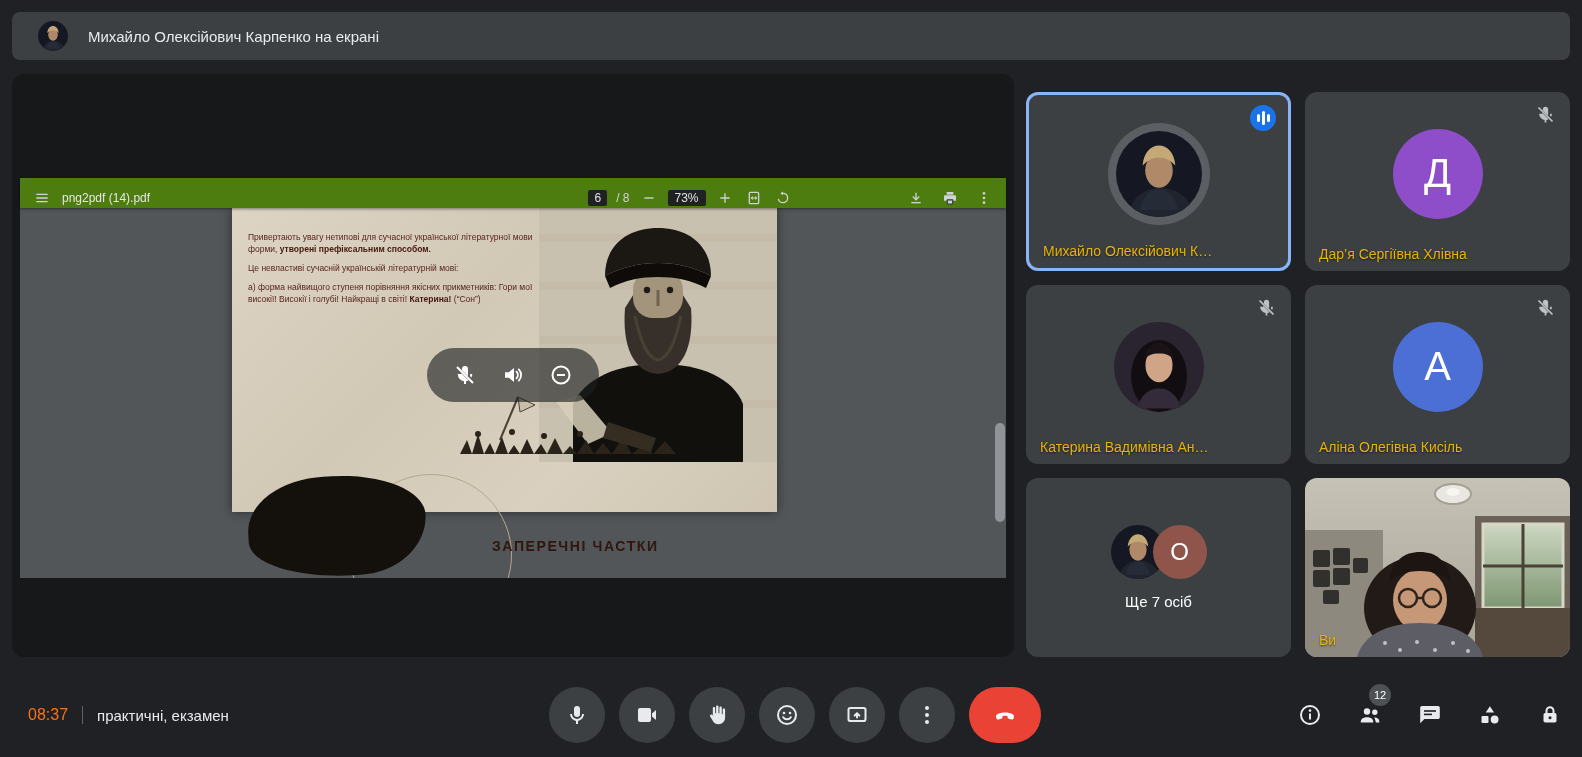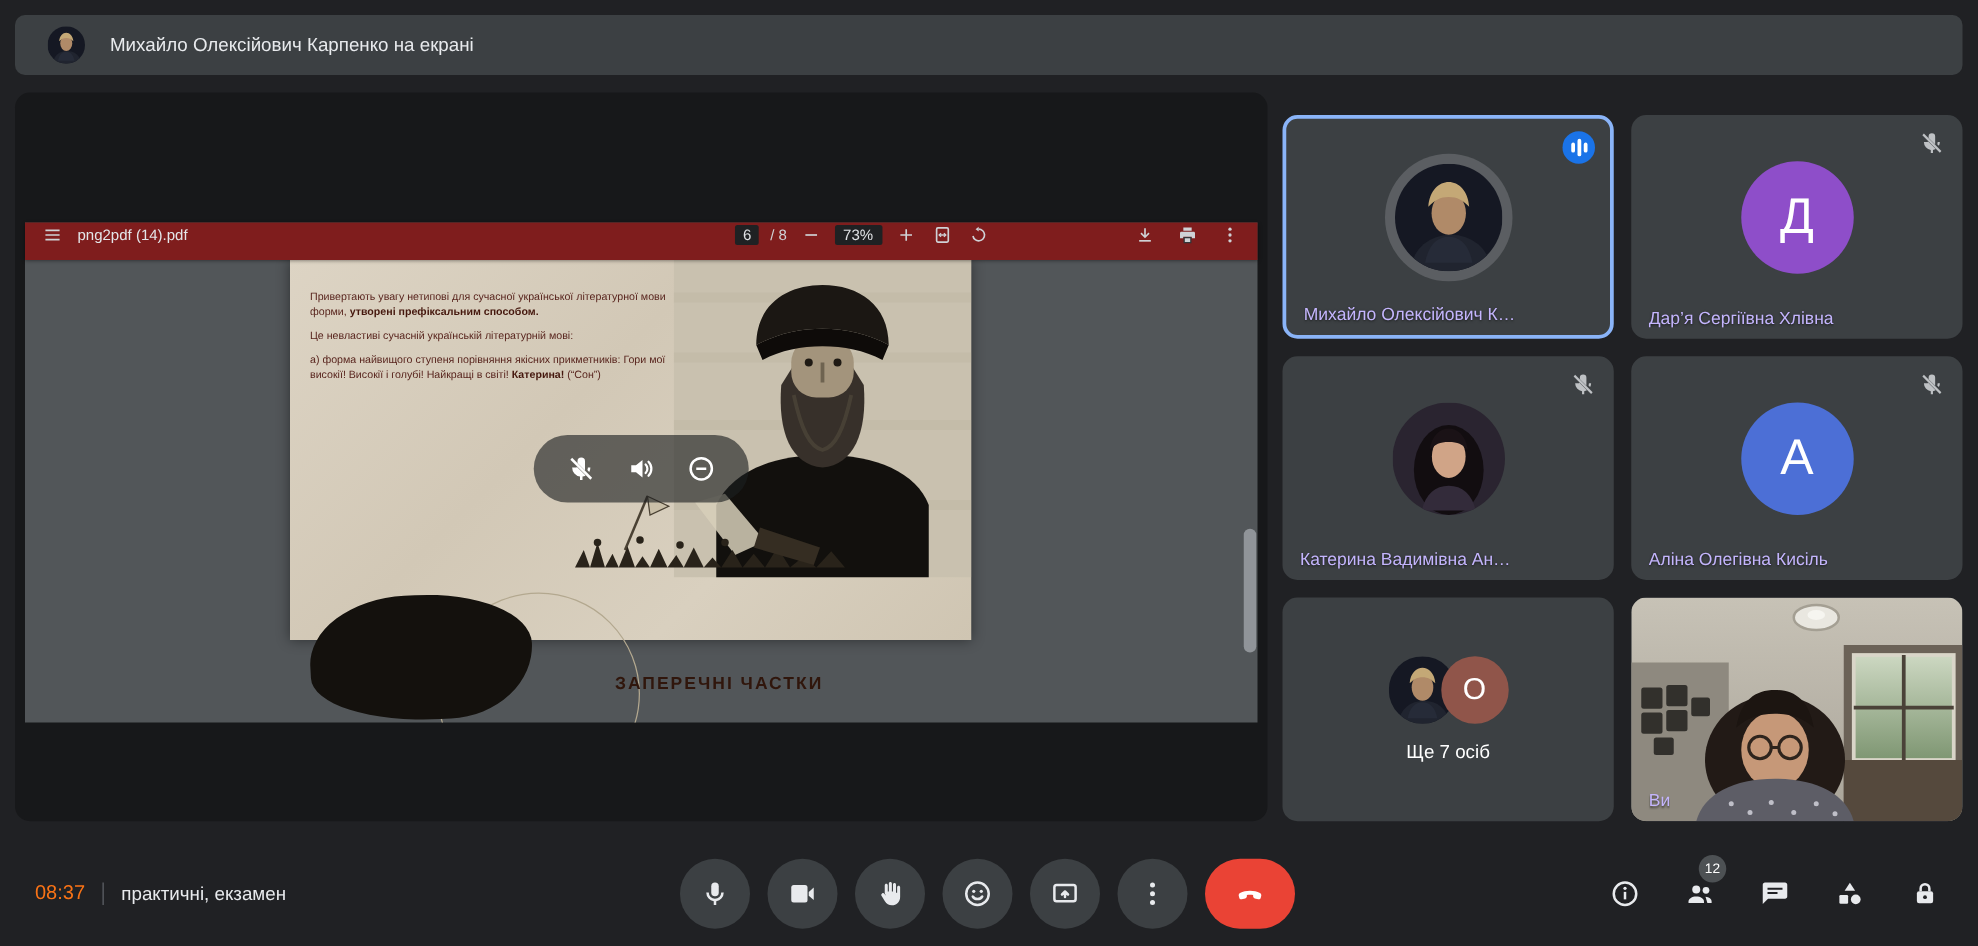--- a/index.html
+++ b/index.html
@@ -9,21 +9,21 @@
 
   
   .banner { position:absolute; left:12px; top:12px; right:12px; height:48px; background:#3c4043; border-radius:8px; display:flex; align-items:center; padding-left:26px; gap:20px; }
   .banner-avatar { width:30px; height:30px; border-radius:50%; overflow:hidden; flex:none; }
   .banner-avatar svg { width:100%; height:100%; }
   .banner-text { font-size:15px; color:#e8eaed; }
 
   
   .stage { position:absolute; left:12px; top:74px; width:1002px; height:583px; background:#17181a; border-radius:12px; }
   .shared-window { position:absolute; left:8px; top:104px; width:986px; height:400px; background:#525659; }
-  .pdf-toolbar { position:relative; height:30px; background:#7f1d1d; display:flex; align-items:flex-start; color:#dfe1e4; font-size:12px; box-shadow:0 1px 3px rgba(0,0,0,.45); z-index:7; padding:0 12px; }
+  .pdf-toolbar { position:relative; height:30px; background:#4d7c0f; display:flex; align-items:flex-end; color:#dfe1e4; font-size:12px; box-shadow:0 1px 3px rgba(0,0,0,.45); z-index:7; padding:0 12px; }
   .tb-left { display:flex; align-items:center; gap:10px; }
   .tb-center { position:absolute; left:68%; transform:translateX(-50%); display:flex; align-items:center; gap:9px; }
   .tb-right { margin-left:auto; display:flex; align-items:center; gap:14px; }
   .tb-icon { color:#cfd2d6; display:flex; align-items:center; justify-content:center; width:20px; height:20px; }
   .tb-icon svg { width:16px; height:16px; }
   .pdf-filename { color:#e4e6e9; font-size:12px; }
   .page-box { background:#1f2123; border-radius:2px; padding:1px 6px; min-width:18px; text-align:center; }
   .page-total { color:#cfd2d6; }
   .zoom-box { background:#1f2123; border-radius:2px; padding:1px 7px; }
 
@@ -43,21 +43,21 @@
 
   .overlay-pill { position:absolute; left:50%; top:45%; transform:translate(-50%,-50%); width:172px; height:54px; border-radius:27px; background:rgba(28,30,32,.62); display:flex; align-items:center; justify-content:center; gap:24px; z-index:6; color:#fff; }
   .overlay-pill svg { width:24px; height:24px; }
 
   .pdf-scroll-thumb { position:absolute; right:1px; top:58%; width:10px; height:27%; border-radius:5px; background:#909499; z-index:6; }
 
   
   .tiles { position:absolute; left:1026px; top:92px; width:544px; display:grid; grid-template-columns:265px 265px; grid-auto-rows:179px; gap:14px; }
   .tile { position:relative; background:#3c4043; border-radius:12px; display:flex; flex-direction:column; align-items:center; justify-content:center; overflow:hidden; }
   .tile.active { border:3px solid #8ab4f8; }
-  .tile-name { position:absolute; left:14px; bottom:9px; font-size:14px; color:#c4b5fd; text-shadow:0 1px 2px rgba(0,0,0,.6); max-width:calc(100% - 28px); white-space:nowrap; overflow:hidden; }
+  .tile-name { position:absolute; left:14px; bottom:9px; font-size:14px; color:#eab308; text-shadow:0 1px 2px rgba(0,0,0,.6); max-width:calc(100% - 28px); white-space:nowrap; overflow:hidden; }
   .avatar { width:90px; height:90px; border-radius:50%; display:flex; align-items:center; justify-content:center; font-size:40px; color:#fff; overflow:hidden; margin-bottom:16px; flex:none; }
   .avatar svg { width:100%; height:100%; }
   .avatar-ring { width:102px; height:102px; border-radius:50%; background:#5b5e62; display:flex; align-items:center; justify-content:center; margin-bottom:16px; flex:none; }
   .avatar-ring .avatar { width:86px; height:86px; margin:0; }
   .mic-muted { position:absolute; top:12px; right:14px; color:#d5d8db; opacity:.85; }
   .mic-muted svg { width:21px; height:21px; }
   .speak-badge { position:absolute; top:10px; right:12px; width:26px; height:26px; border-radius:50%; background:#1a73e8; display:flex; align-items:center; justify-content:center; gap:2px; }
   .speak-badge i { display:block; width:3px; border-radius:2px; background:#fff; }
   .speak-badge i:nth-child(1){height:8px} .speak-badge i:nth-child(2){height:14px} .speak-badge i:nth-child(3){height:8px}
   .others { display:flex; flex-direction:column; align-items:center; gap:14px; }
@@ -71,21 +71,21 @@
   
   .bottombar { position:absolute; left:0; right:0; bottom:0; height:84px; display:flex; align-items:center; }
   .bb-left { flex:1; display:flex; align-items:center; padding-left:28px; min-width:0; }
   .bb-time { font-size:16px; color:#f97316; }
   .bb-div { width:1px; height:18px; background:#5f6368; margin:0 14px; }
   .bb-name { font-size:15px; color:#e8eaed; white-space:nowrap; }
   .bb-center { display:flex; align-items:center; gap:14px; }
   .ctl { width:56px; height:56px; border-radius:50%; background:#3c4043; display:flex; align-items:center; justify-content:center; color:#e8eaed; }
   .ctl svg { width:24px; height:24px; }
   .ctl.end { width:72px; border-radius:28px; background:#ea4335; color:#fff; }
-  .bb-right { flex:1; display:flex; align-items:center; justify-content:flex-end; gap:36px; padding-right:30px; }
+  .bb-right { flex:1; display:flex; align-items:center; justify-content:flex-end; gap:36px; padding-right:20px; }
   .ricon { position:relative; color:#e8eaed; }
   .ricon svg { width:24px; height:24px; }
   .count-badge { position:absolute; top:-19px; right:-9px; min-width:22px; height:22px; border-radius:11px; background:#4d5154; color:#fff; font-size:11px; display:flex; align-items:center; justify-content:center; padding:0 4px; }
 </style>
 </head>
 <body>
 
 <div class="banner">
   <span class="banner-avatar">
     <svg viewBox="0 0 100 100">

